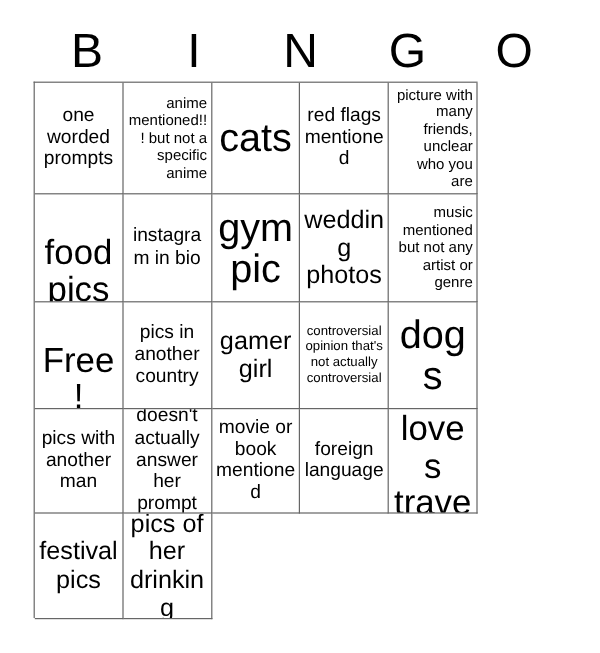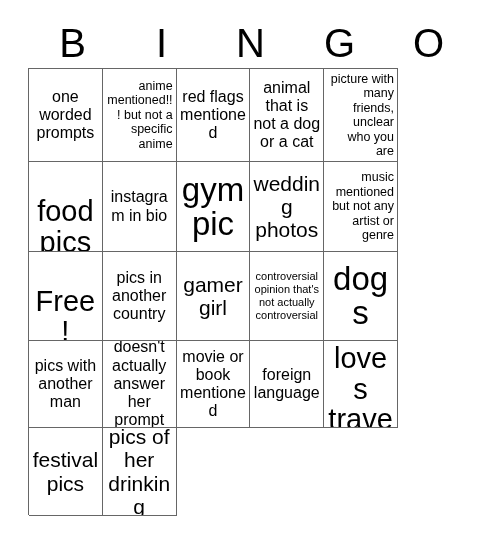--- a/index.html
+++ b/index.html
@@ -90,27 +90,27 @@
   </div>
 
   <div id="grid">
 
     <div class="cell sz-m">
         <span class="cell-text">one worded prompts</span>
       </div>
     <div class="cell sz-s">
         <span class="cell-text">anime mentioned!!! but not a specific anime</span>
       </div>
+    <div class="cell sz-xxl">
+        <span class="cell-text">cats</span>
+      </div>
     <div class="cell sz-m">
         <span class="cell-text">red flags mentioned</span>
       </div>
 
-    <div class="cell sz-m">
-        <span class="cell-text">animal that is not a dog or a cat</span>
-      </div>
     <div class="cell sz-s">
         <span class="cell-text">picture with many friends, unclear who you are</span>
       </div>
     <div class="cell sz-xl">
         <span class="cell-text">food pics</span>
       </div>
     <div class="cell sz-m">
         <span class="cell-text">instagram in bio</span>
       </div>
     <div class="cell sz-xxl">

